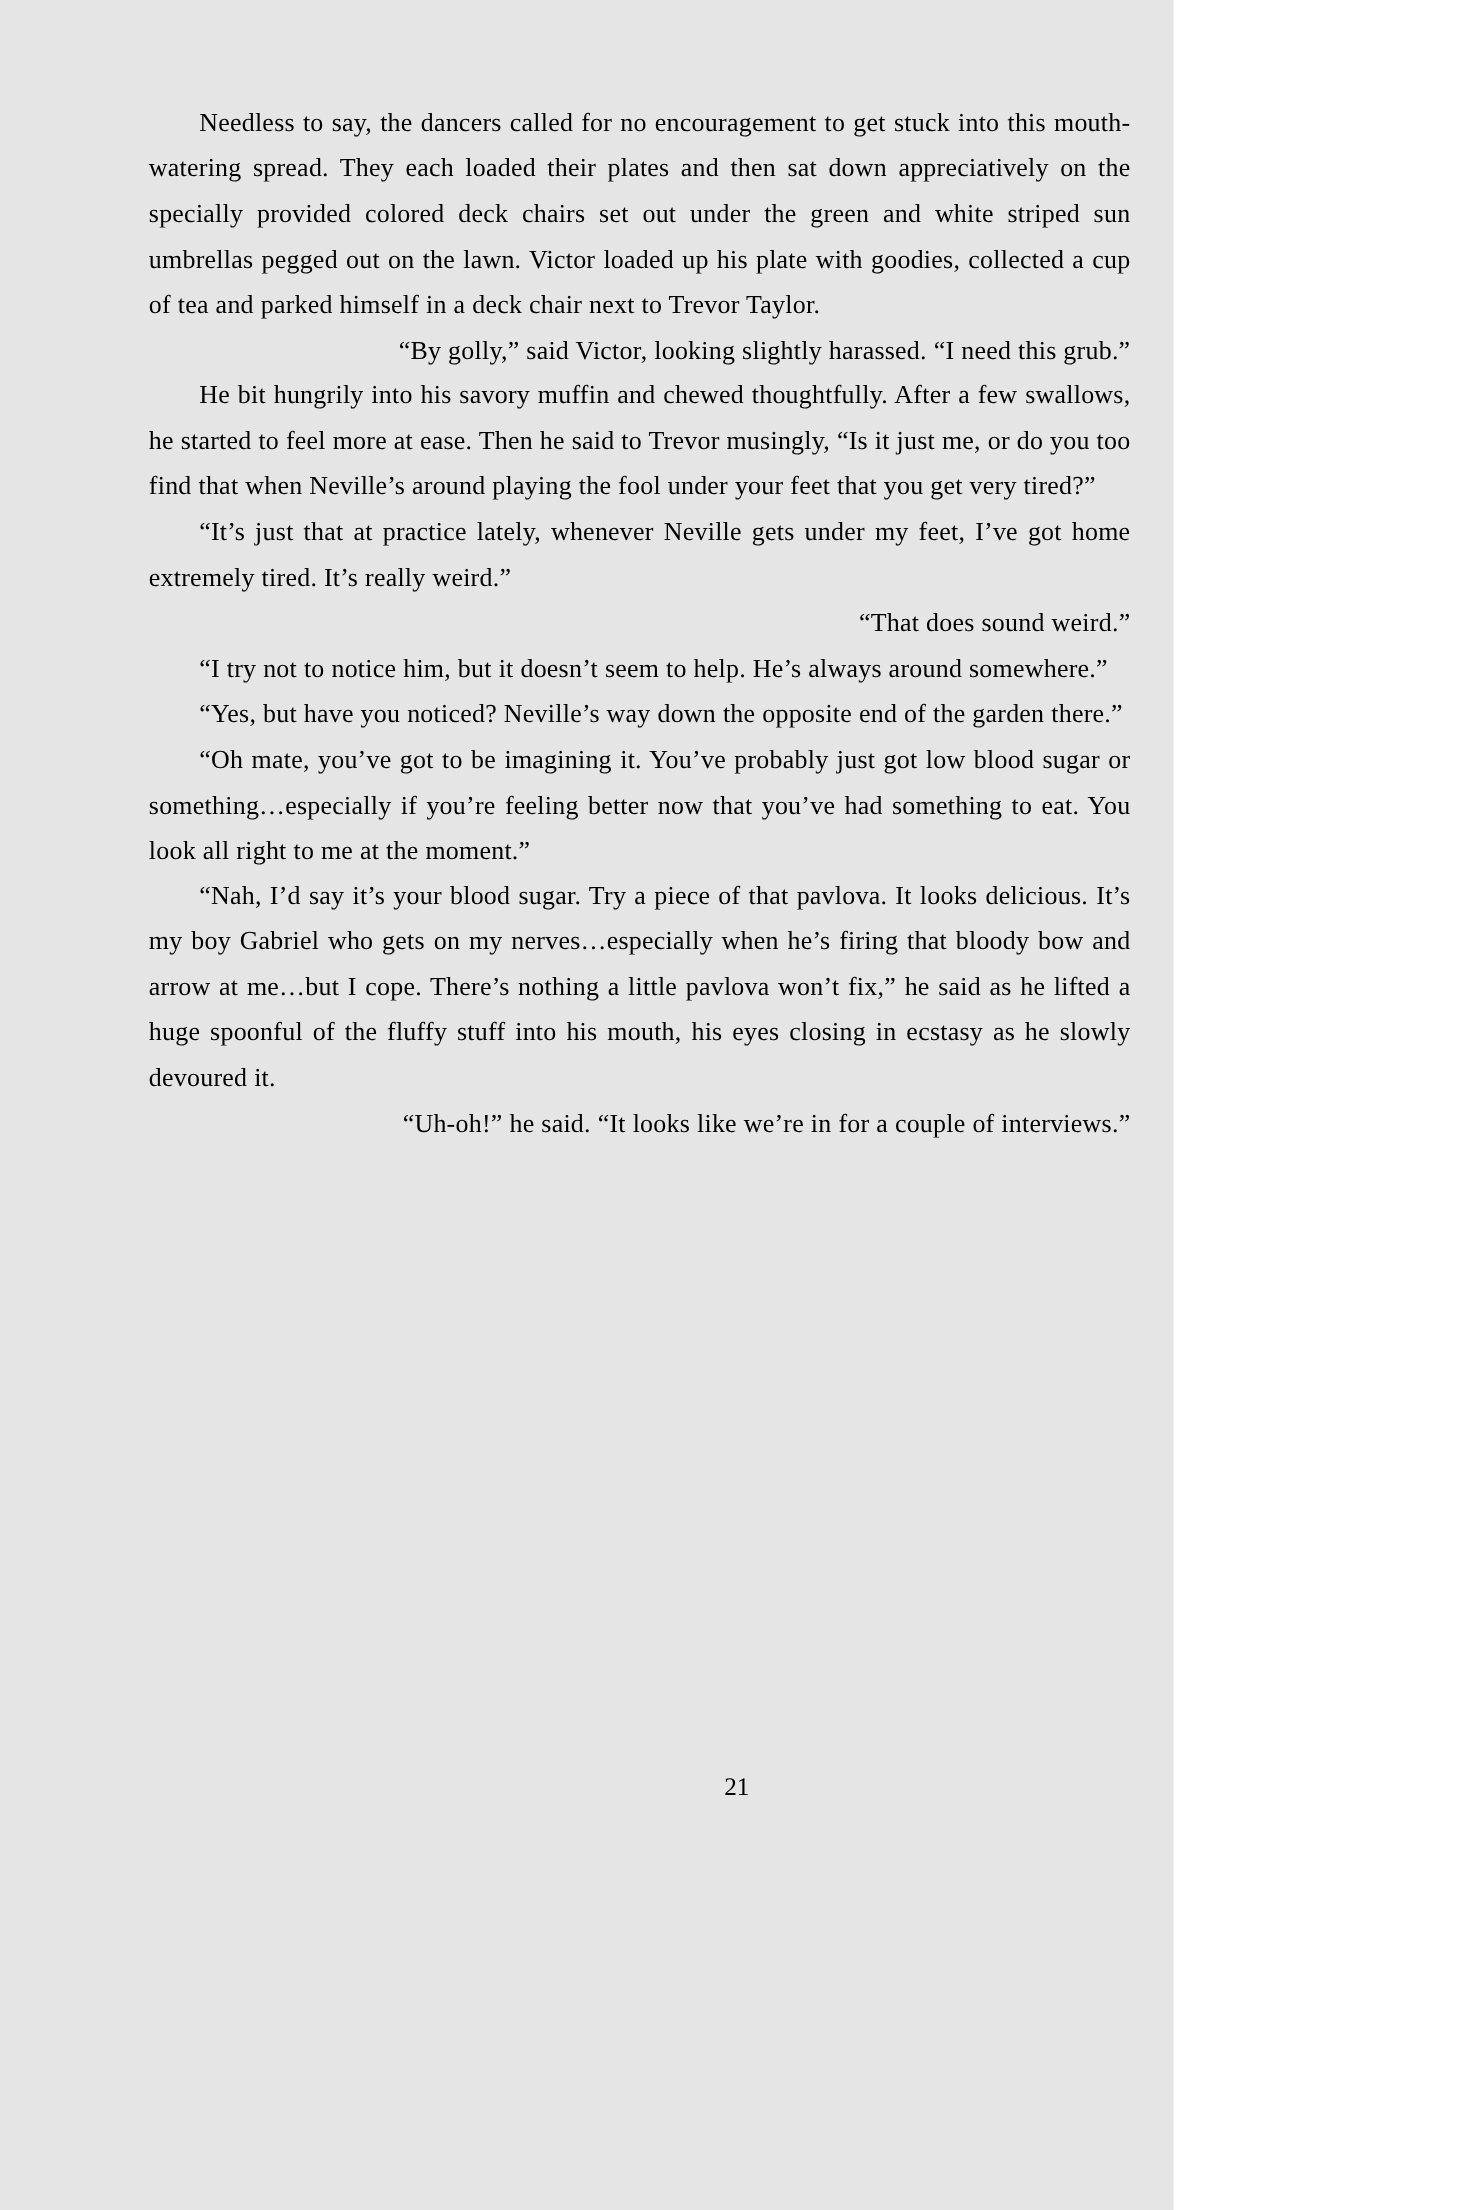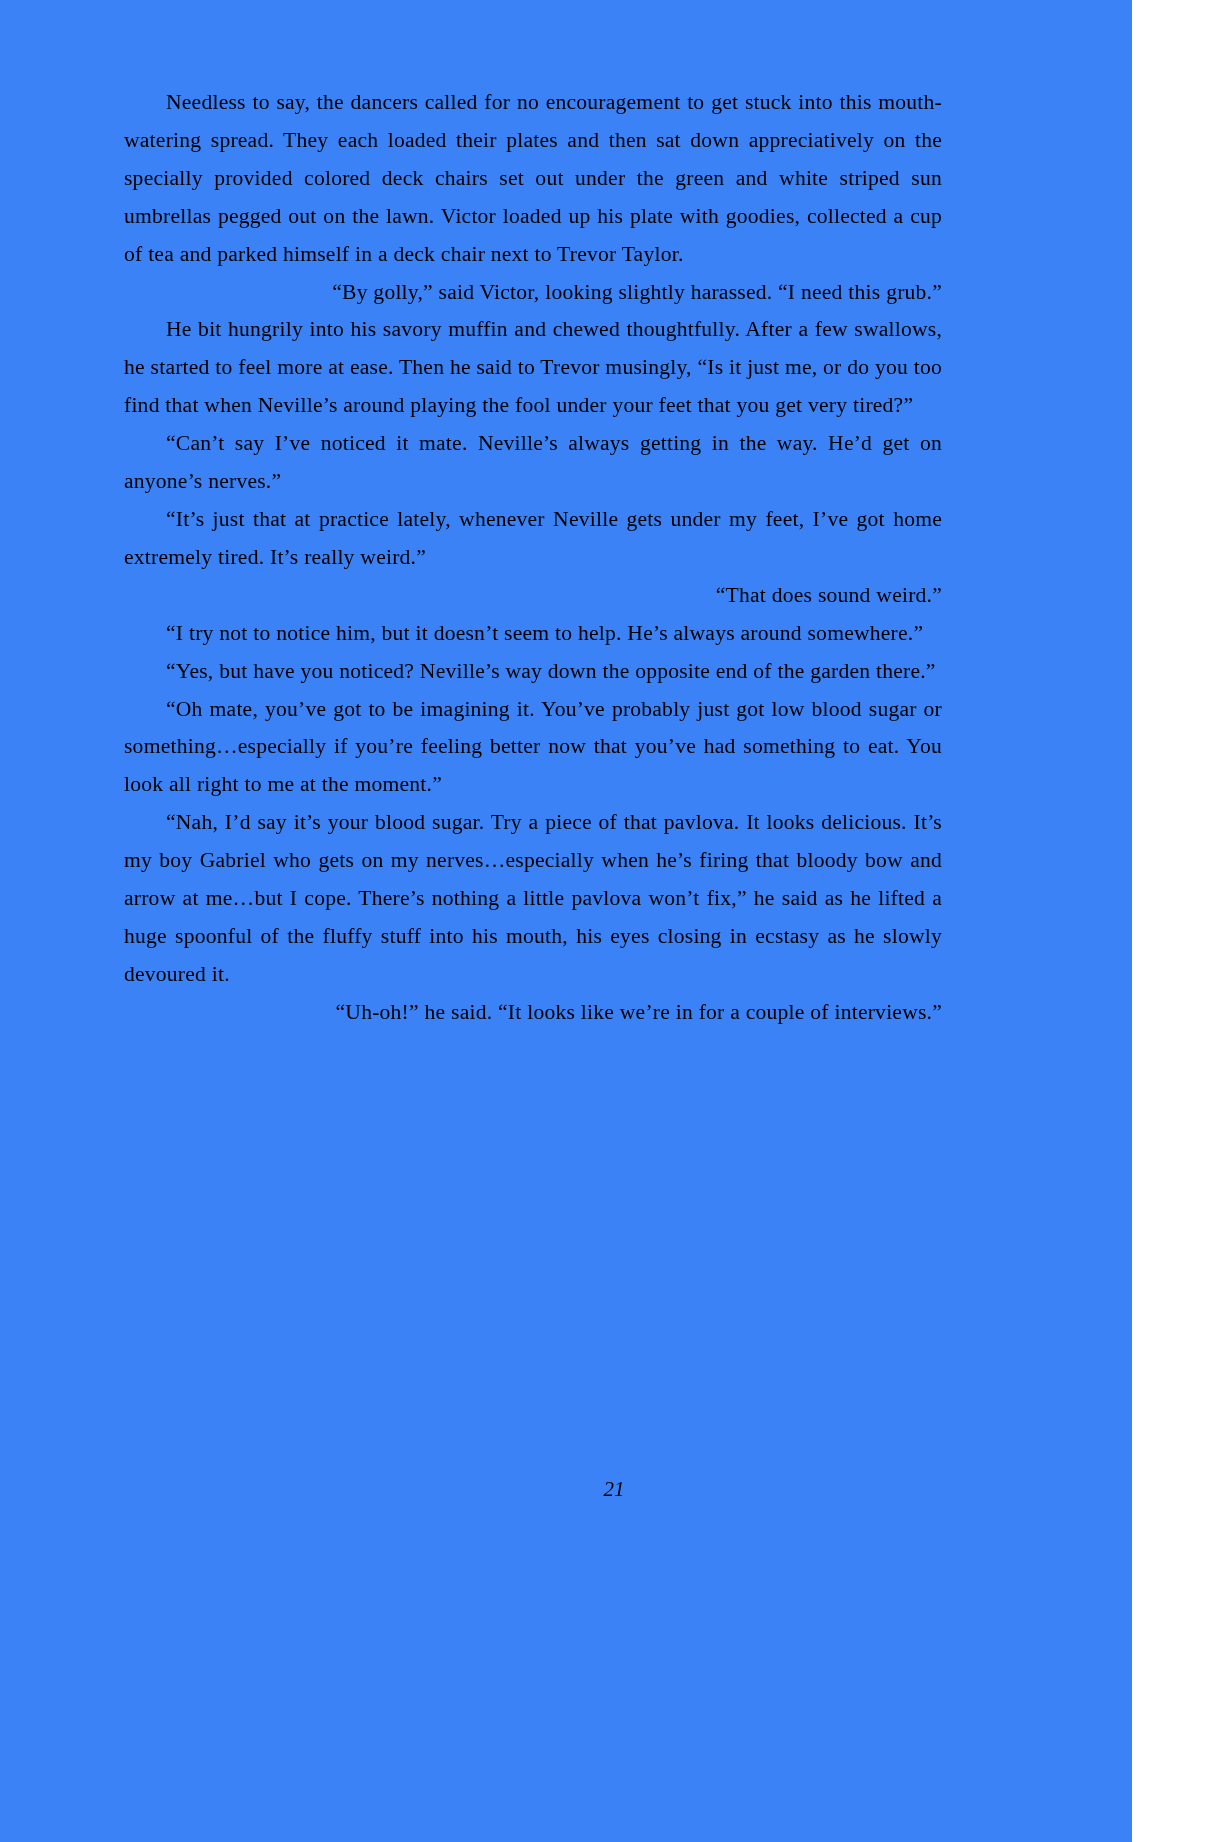--- a/index.html
+++ b/index.html
@@ -12,23 +12,23 @@
     height: 1842px;
     font-family: "Liberation Serif", "DejaVu Serif", serif;
     color: #000000;
     position: relative;
     overflow: hidden;
   }
   .page {
     position: absolute;
     left: 0;
     top: 0;
-    width: 1132px;
+    width: 978px;
     height: 1842px;
-    background: #3b82f6;
+    background: #e5e5e5;
   }
   .text-column {
     position: absolute;
     left: 124px;
     top: 84px;
     width: 818px;
   }
   p.para {
     margin: 0;
     padding: 0;
@@ -48,33 +48,31 @@
   .page-number {
     position: absolute;
     left: 0;
     top: 1476px;
     width: 1228px;
     text-align: center;
     font-size: 21px;
     line-height: 26px;
     font-family: "Liberation Serif", "DejaVu Serif", serif;
     color: #000000;
-    font-style: italic;
   }
 </style>
 </head>
 <body>
 
 <div class="page">
 
   <div class="text-column">
     <p class="para">Needless to say, the dancers called for no encouragement to get stuck into this mouth-watering spread. They each loaded their plates and then sat down appreciatively on the specially provided colored deck chairs set out under the green and white striped sun umbrellas pegged out on the lawn. Victor loaded up his plate with goodies, collected a cup of tea and parked himself in a deck chair next to Trevor Taylor.</p>
     <p class="para last-short">“By golly,” said Victor, looking slightly harassed. “I need this grub.”</p>
     <p class="para">He bit hungrily into his savory muffin and chewed thoughtfully. After a few swallows, he started to feel more at ease. Then he said to Trevor musingly, “Is it just me, or do you too find that when Neville’s around playing the fool under your feet that you get very tired?”</p>
-    <p class="para">“Can’t say I’ve noticed it mate. Neville’s always getting in the way. He’d get on anyone’s nerves.”</p>
     <p class="para">“It’s just that at practice lately, whenever Neville gets under my feet, I’ve got home extremely tired. It’s really weird.”</p>
     <p class="para last-short">“That does sound weird.”</p>
     <p class="para">“I try not to notice him, but it doesn’t seem to help. He’s always around somewhere.”</p>
     <p class="para">“Yes, but have you noticed? Neville’s way down the opposite end of the garden there.”</p>
     <p class="para">“Oh mate, you’ve got to be imagining it. You’ve probably just got low blood sugar or something…especially if you’re feeling better now that you’ve had something to eat. You look all right to me at the moment.”</p>
     <p class="para">“Nah, I’d say it’s your blood sugar. Try a piece of that pavlova. It looks delicious. It’s my boy Gabriel who gets on my nerves…especially when he’s firing that bloody bow and arrow at me…but I cope. There’s nothing a little pavlova won’t fix,” he said as he lifted a huge spoonful of the fluffy stuff into his mouth, his eyes closing in ecstasy as he slowly devoured it.</p>
     <p class="para last-short">“Uh-oh!” he said. “It looks like we’re in for a couple of interviews.”</p>
   </div>
 
   <div class="page-number">21</div>

